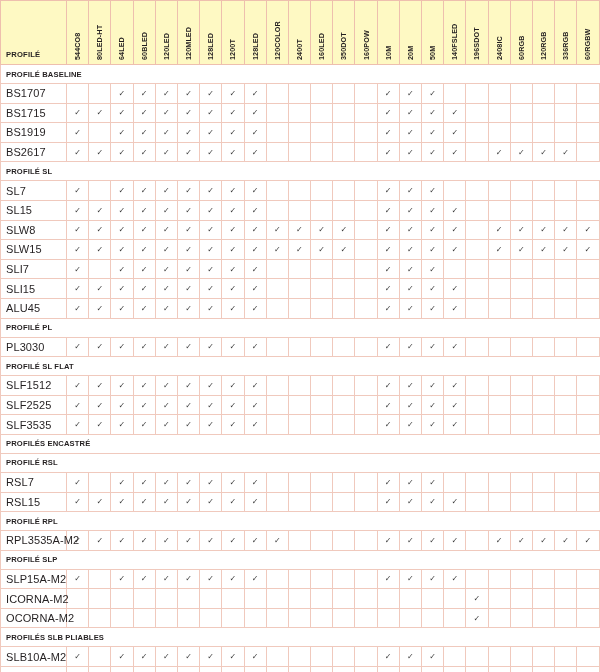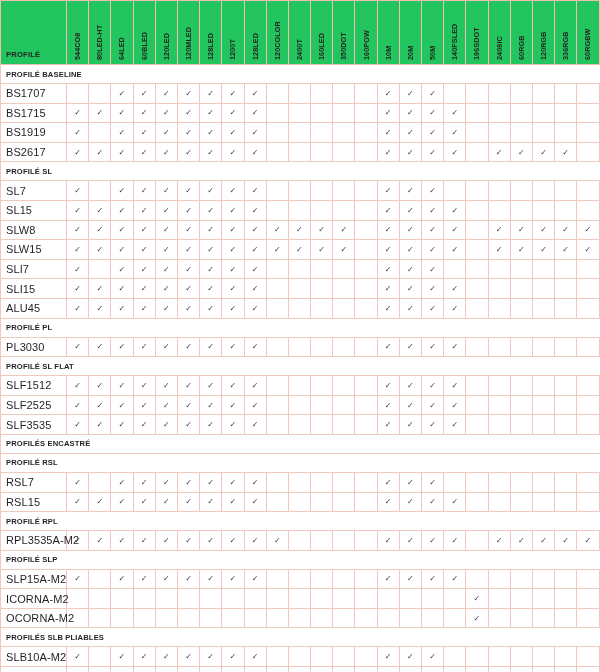--- a/index.html
+++ b/index.html
@@ -16,21 +16,21 @@
     table-layout:fixed;
   }
   th,td{
     border:1px solid #f0c9bd;
     padding:0;
     font-size:7.2px;
     vertical-align:middle;
   }
   
   thead th{
-    background:#22c55e;
+    background:#fef9c3;
     height:58px;
     vertical-align:bottom;
     border:1px solid #eebfae;
   }
   th.corner{
     text-align:left;
     padding-left:5px;
     padding-bottom:5px;
     font-weight:bold;
     font-size:7.6px;

